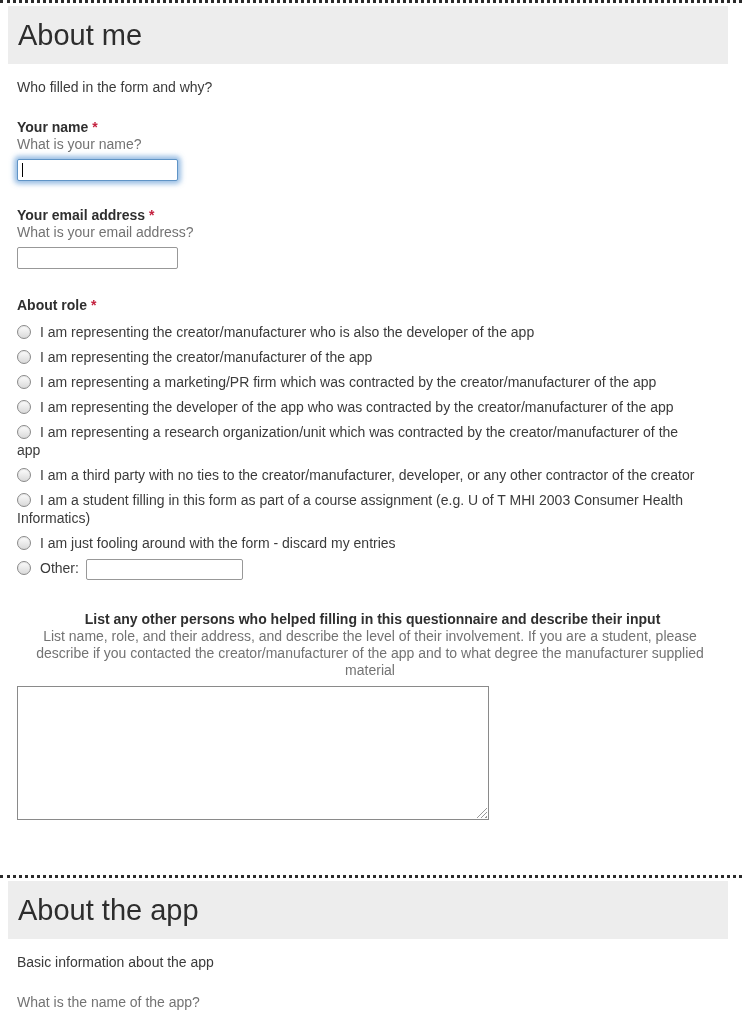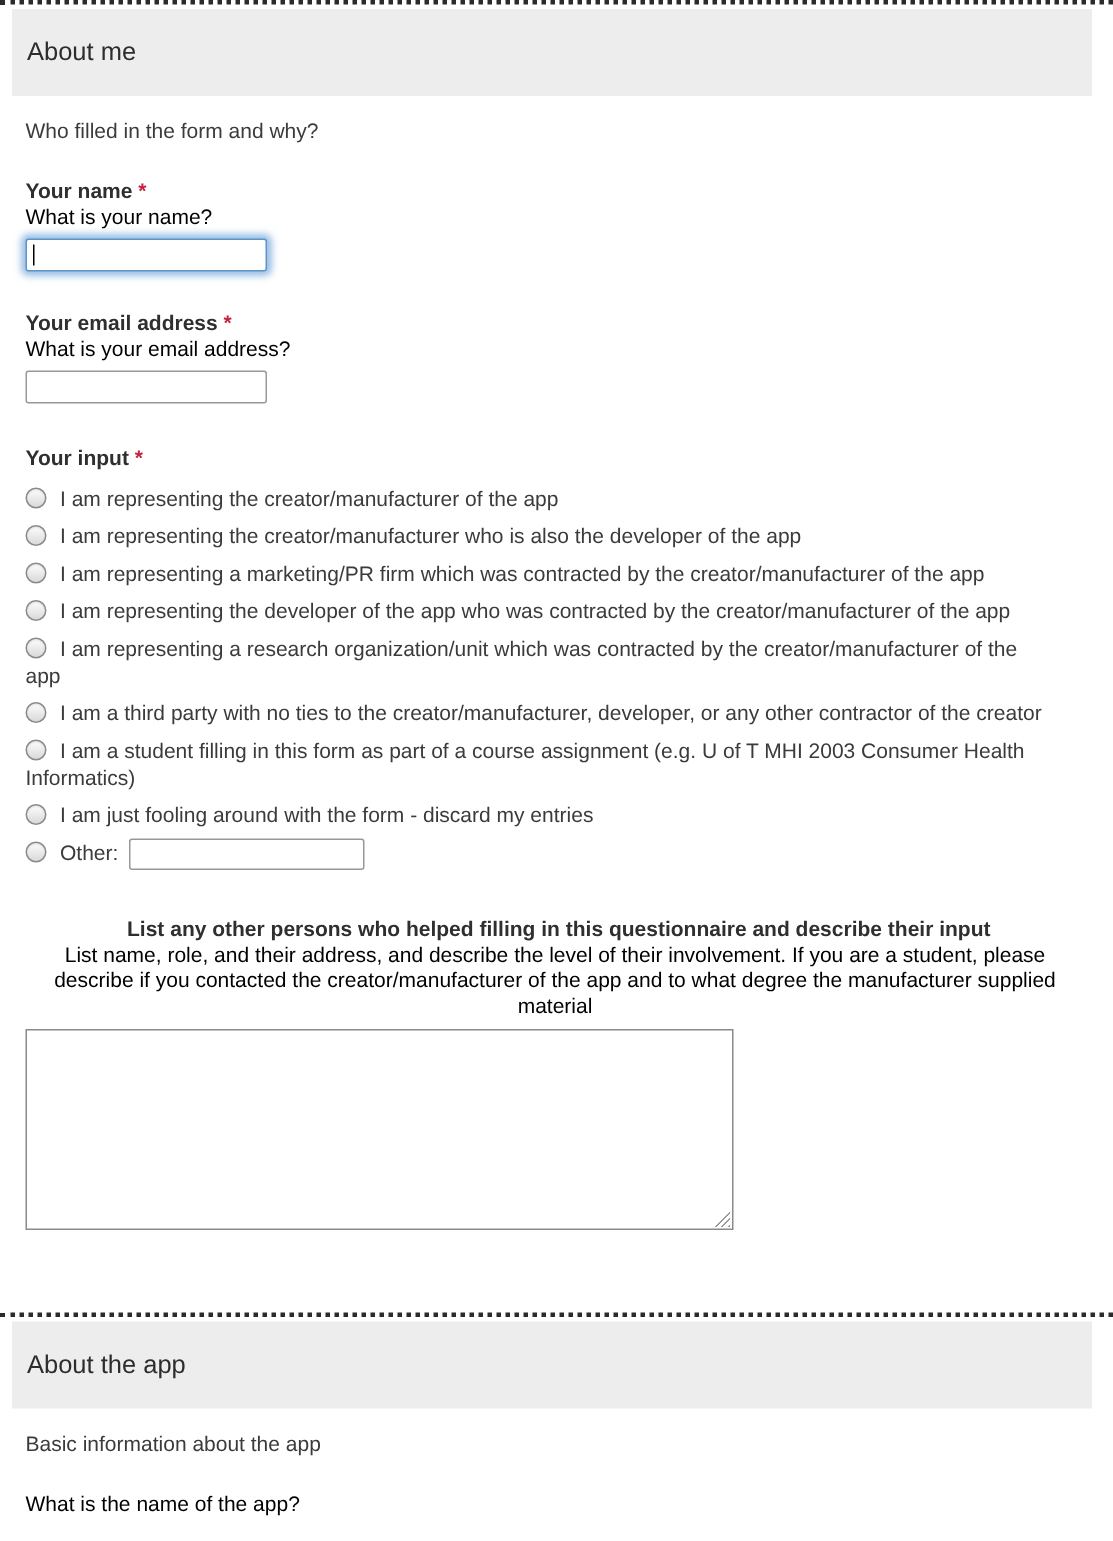--- a/index.html
+++ b/index.html
@@ -15,34 +15,34 @@
     padding-top: 3px;
   }
   .sec2 { margin-top: 55px; }
   .sec-bar {
     background: #ededed;
     margin: 0 14px 0 8px;
     padding: 15px 10px;
   }
   .sec-bar h2 {
     margin: 0;
-    font-size: 17px;
+    font-size: 29px;
     line-height: 28px;
     font-weight: normal;
     color: #2d2d2d;
   }
-  .content { padding: 0 14px 0 4px; margin-left: 13px; }
+  .content { padding: 0 14px 0 17px; }
   .sec-desc { margin: 14px 0 0 0; line-height: 18px; color: #3b3b3b; }
 
   .question { margin-top: 23px; }
   .q-role { margin-top: 25px; }
   .q-persons { margin-top: 31px; text-align: center; }
   .q-label { font-weight: bold; color: #2f2f2f; line-height: 17px; }
   .req { color: #c4223f; font-weight: bold; }
-  .q-help { color: #000000; line-height: 17px; }
+  .q-help { color: #737373; line-height: 17px; }
   .q-help.wide { max-width: 706px; }
 
   .input {
     display: inline-block;
     box-sizing: border-box;
     width: 161px;
     height: 22px;
     border: 1px solid #989898;
     border-radius: 2px;
     background: #ffffff;
@@ -133,29 +133,29 @@
       <div class="q-label">
         <span>Your email address</span>
         <span class="req">*</span>
       </div>
       <div class="q-help">What is your email address?</div>
       <div class="input"></div>
     </div>
 
     <div class="question q-role">
       <div class="q-label">
-        <span>Your input</span>
+        <span>About role</span>
         <span class="req">*</span>
       </div>
       <div class="radio-list">
         <label class="radio-row">
+          <span class="radio"></span><span>I am representing the creator/manufacturer who is also the developer of the app</span>
+        </label>
+        <label class="radio-row">
           <span class="radio"></span><span>I am representing the creator/manufacturer of the app</span>
-        </label>
-        <label class="radio-row">
-          <span class="radio"></span><span>I am representing the creator/manufacturer who is also the developer of the app</span>
         </label>
         <label class="radio-row">
           <span class="radio"></span><span>I am representing a marketing/PR firm which was contracted by the creator/manufacturer of the app</span>
         </label>
         <label class="radio-row">
           <span class="radio"></span><span>I am representing the developer of the app who was contracted by the creator/manufacturer of the app</span>
         </label>
         <label class="radio-row narrow">
           <span class="radio"></span><span>I am representing a research organization/unit which was contracted by the creator/manufacturer of the app</span>
         </label>

